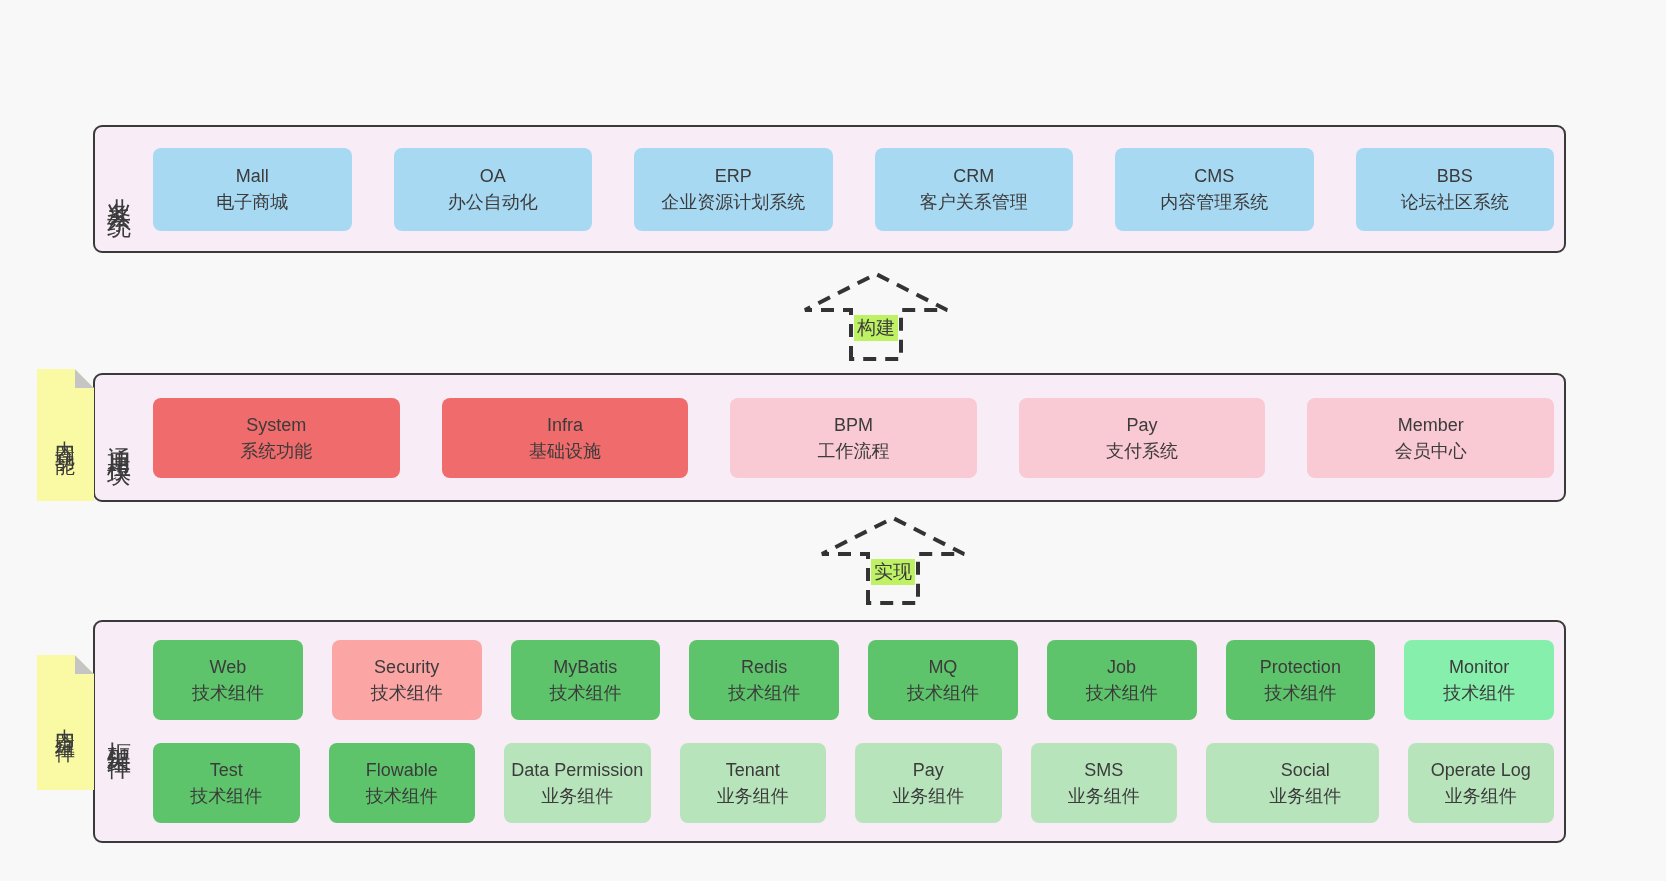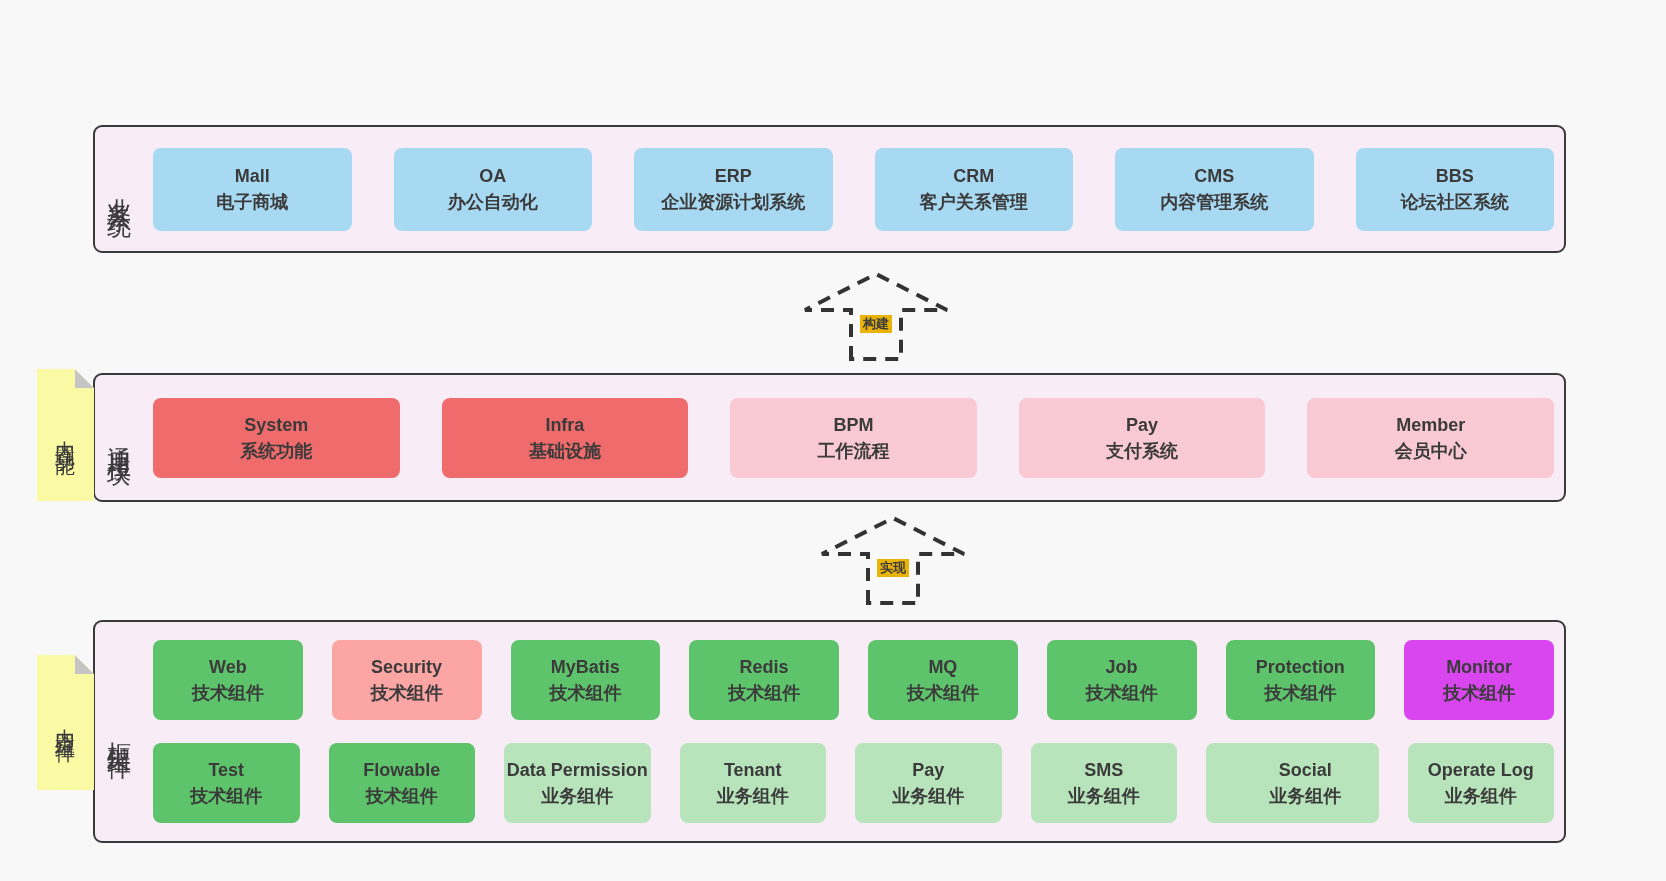--- a/index.html
+++ b/index.html
@@ -41,21 +41,21 @@
     align-self:center;
     white-space:nowrap;
   }
   .rows {
     flex:1;
     display:flex;
     flex-direction:column;
     gap:23px;
     padding-right:10px;
   }
-  .row { display:flex;font-weight:bold; }
+  .row { display:flex; }
   .cols-6 { gap:42px; }
   .cols-8 { gap:29px; }
   .box {
     flex:1;
     height:83px;
     border-radius:8px;
     display:flex;
     flex-direction:column;
     justify-content:center;
     align-items:center;
@@ -102,25 +102,24 @@
     height:92px;
     z-index:0;
   }
   .arrow-0 { left:801px; top:270px; }
   .arrow-1 { left:818px; top:514px; }
   .arrow-label {
     position:absolute;
     left:50%;
     top:45px;
     transform:translateX(-50%);
-    background:#eab308;
+    background:#bef264;
     padding:0 3px;
-    font-size:13px;
+    font-size:19px;
     white-space:nowrap;
-    font-weight:bold;
   }
 </style>
 </head>
 <body style="background: rgb(248, 248, 248);">
 
 <div id="canvas">
 
   <div id="layers">
       <div class="layer layer-0" style="background: rgb(248, 237, 246); border-color: rgb(58, 58, 58);">
         <div class="layer-label">业务系统</div>
@@ -205,21 +204,21 @@
               <div class="box-subtitle">技术组件</div>
             </div>
             <div class="box" style="background: rgb(94, 196, 107);">
               <div class="box-title">Job</div>
               <div class="box-subtitle">技术组件</div>
             </div>
             <div class="box" style="background: rgb(94, 196, 107);">
               <div class="box-title">Protection</div>
               <div class="box-subtitle">技术组件</div>
             </div>
-            <div class="box" style="background: #d946ef;">
+            <div class="box" style="background: #86efac;">
               <div class="box-title">Monitor</div>
               <div class="box-subtitle">技术组件</div>
             </div>
           </div>
           <div class="row cols-8">
             <div class="box" style="background: rgb(94, 196, 107);">
               <div class="box-title">Test</div>
               <div class="box-subtitle">技术组件</div>
             </div>
             <div class="box" style="background: rgb(94, 196, 107);">

